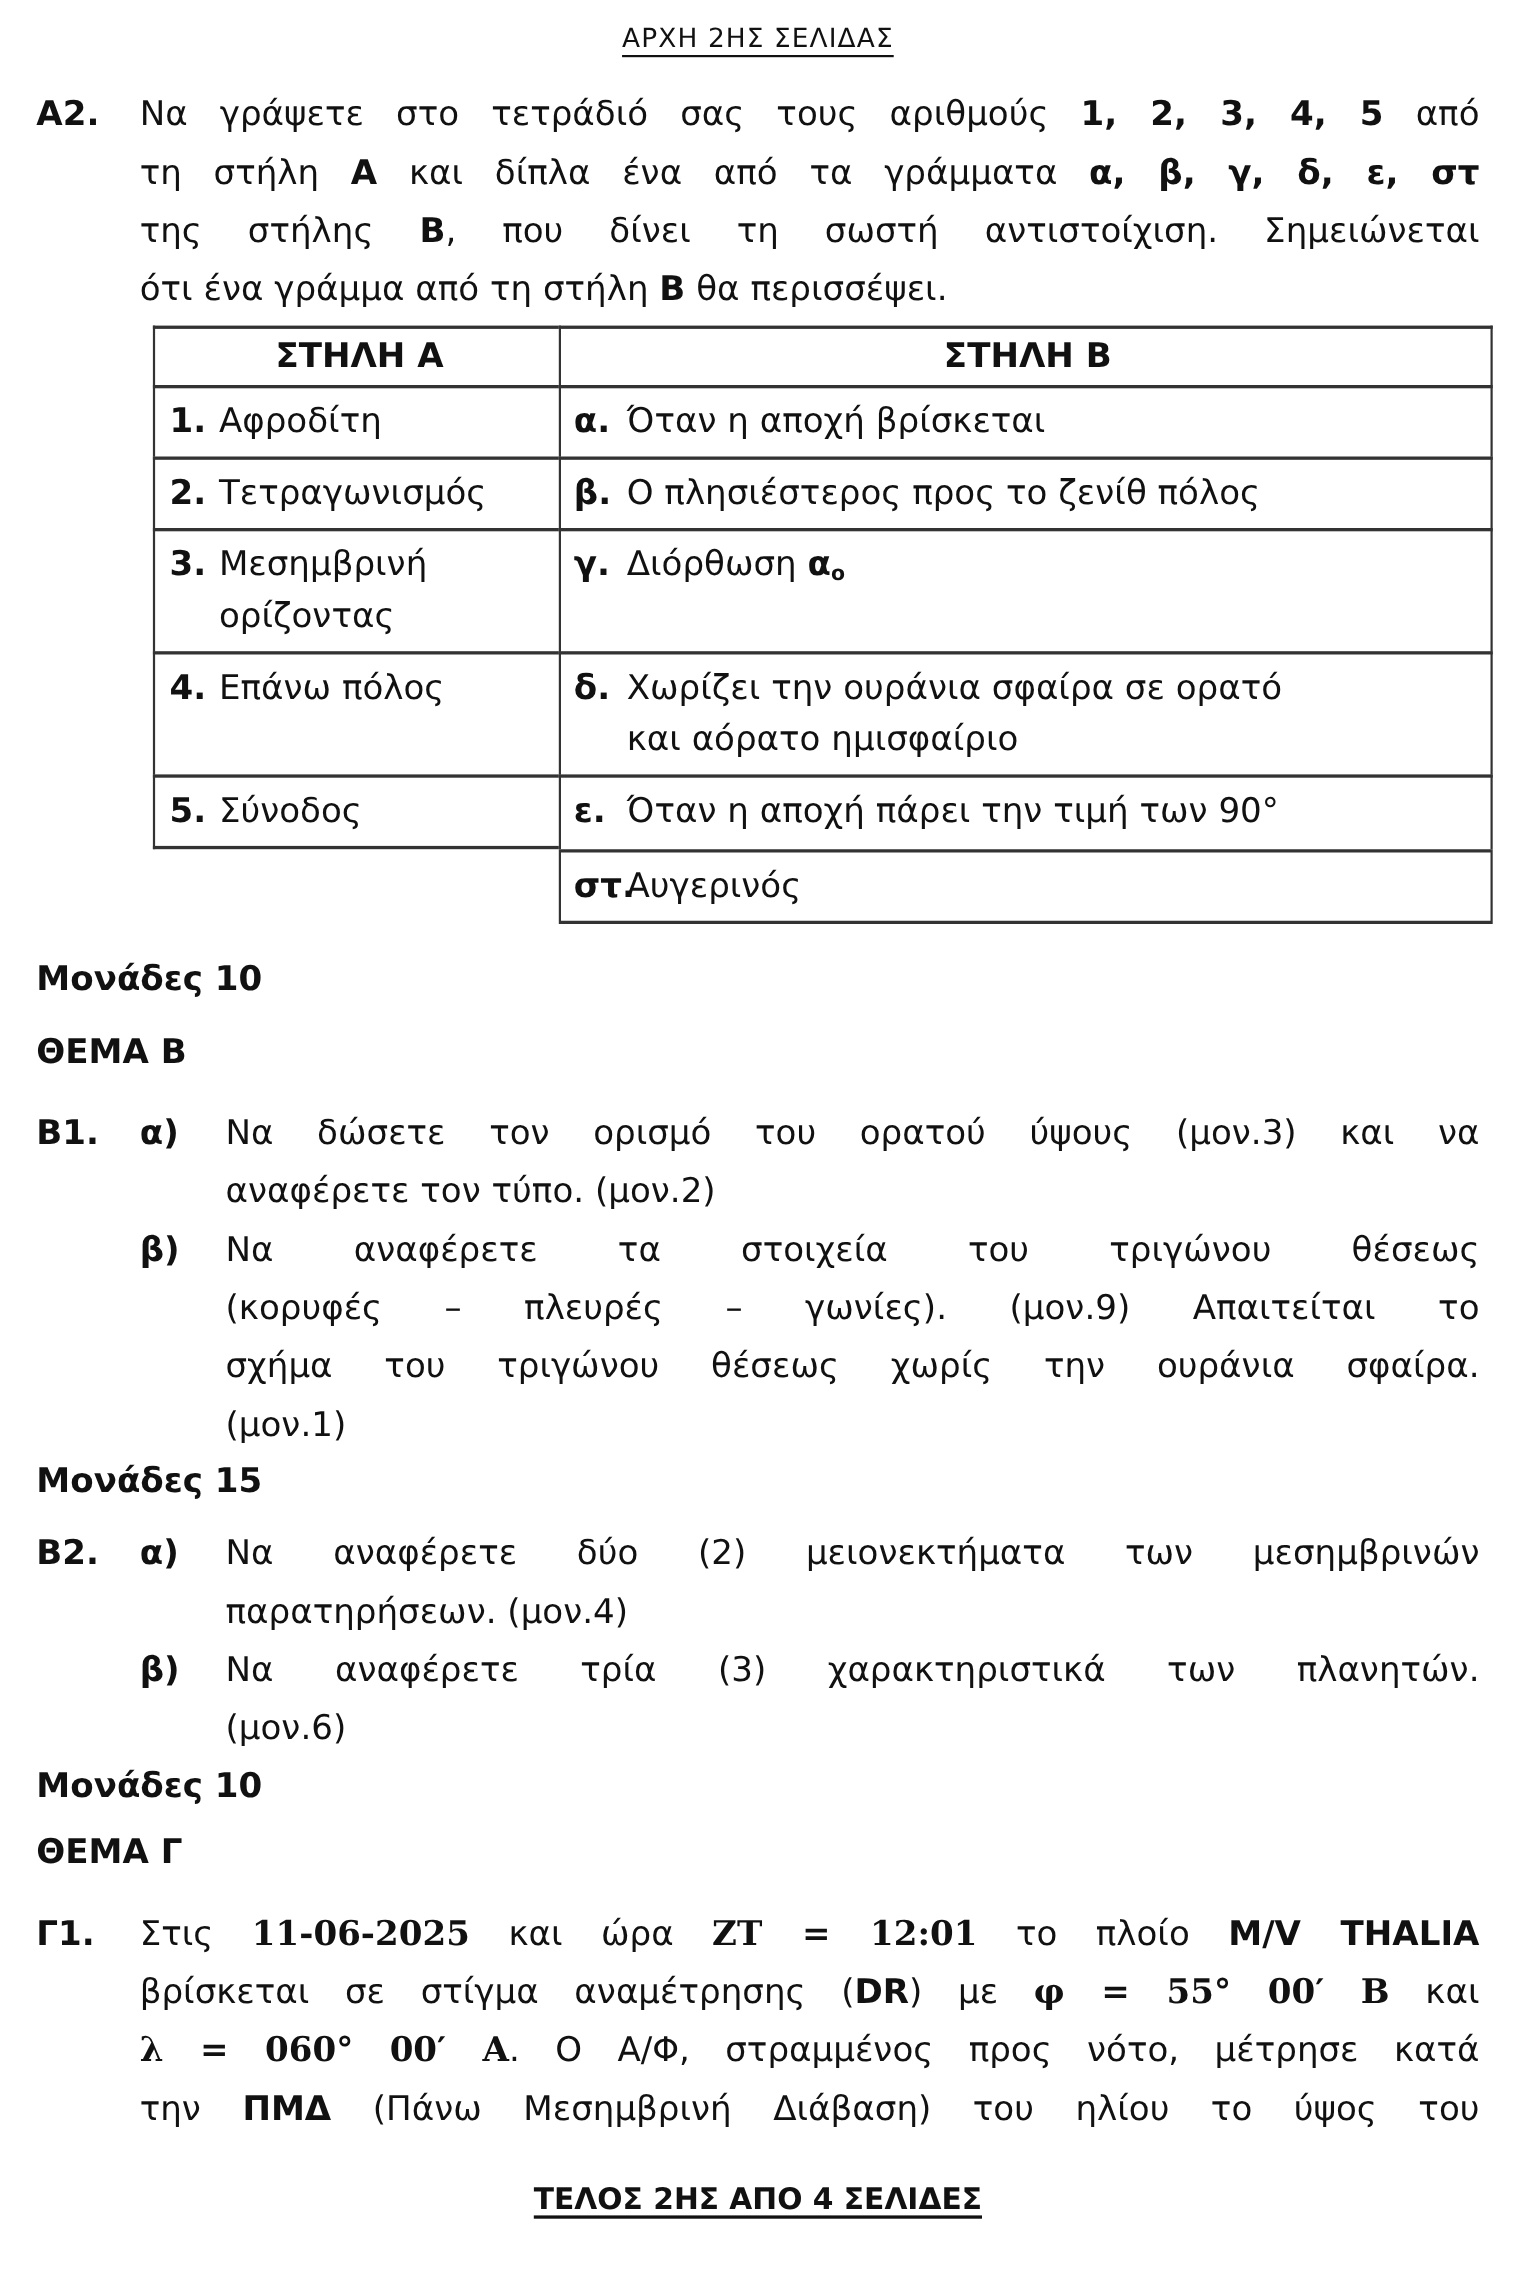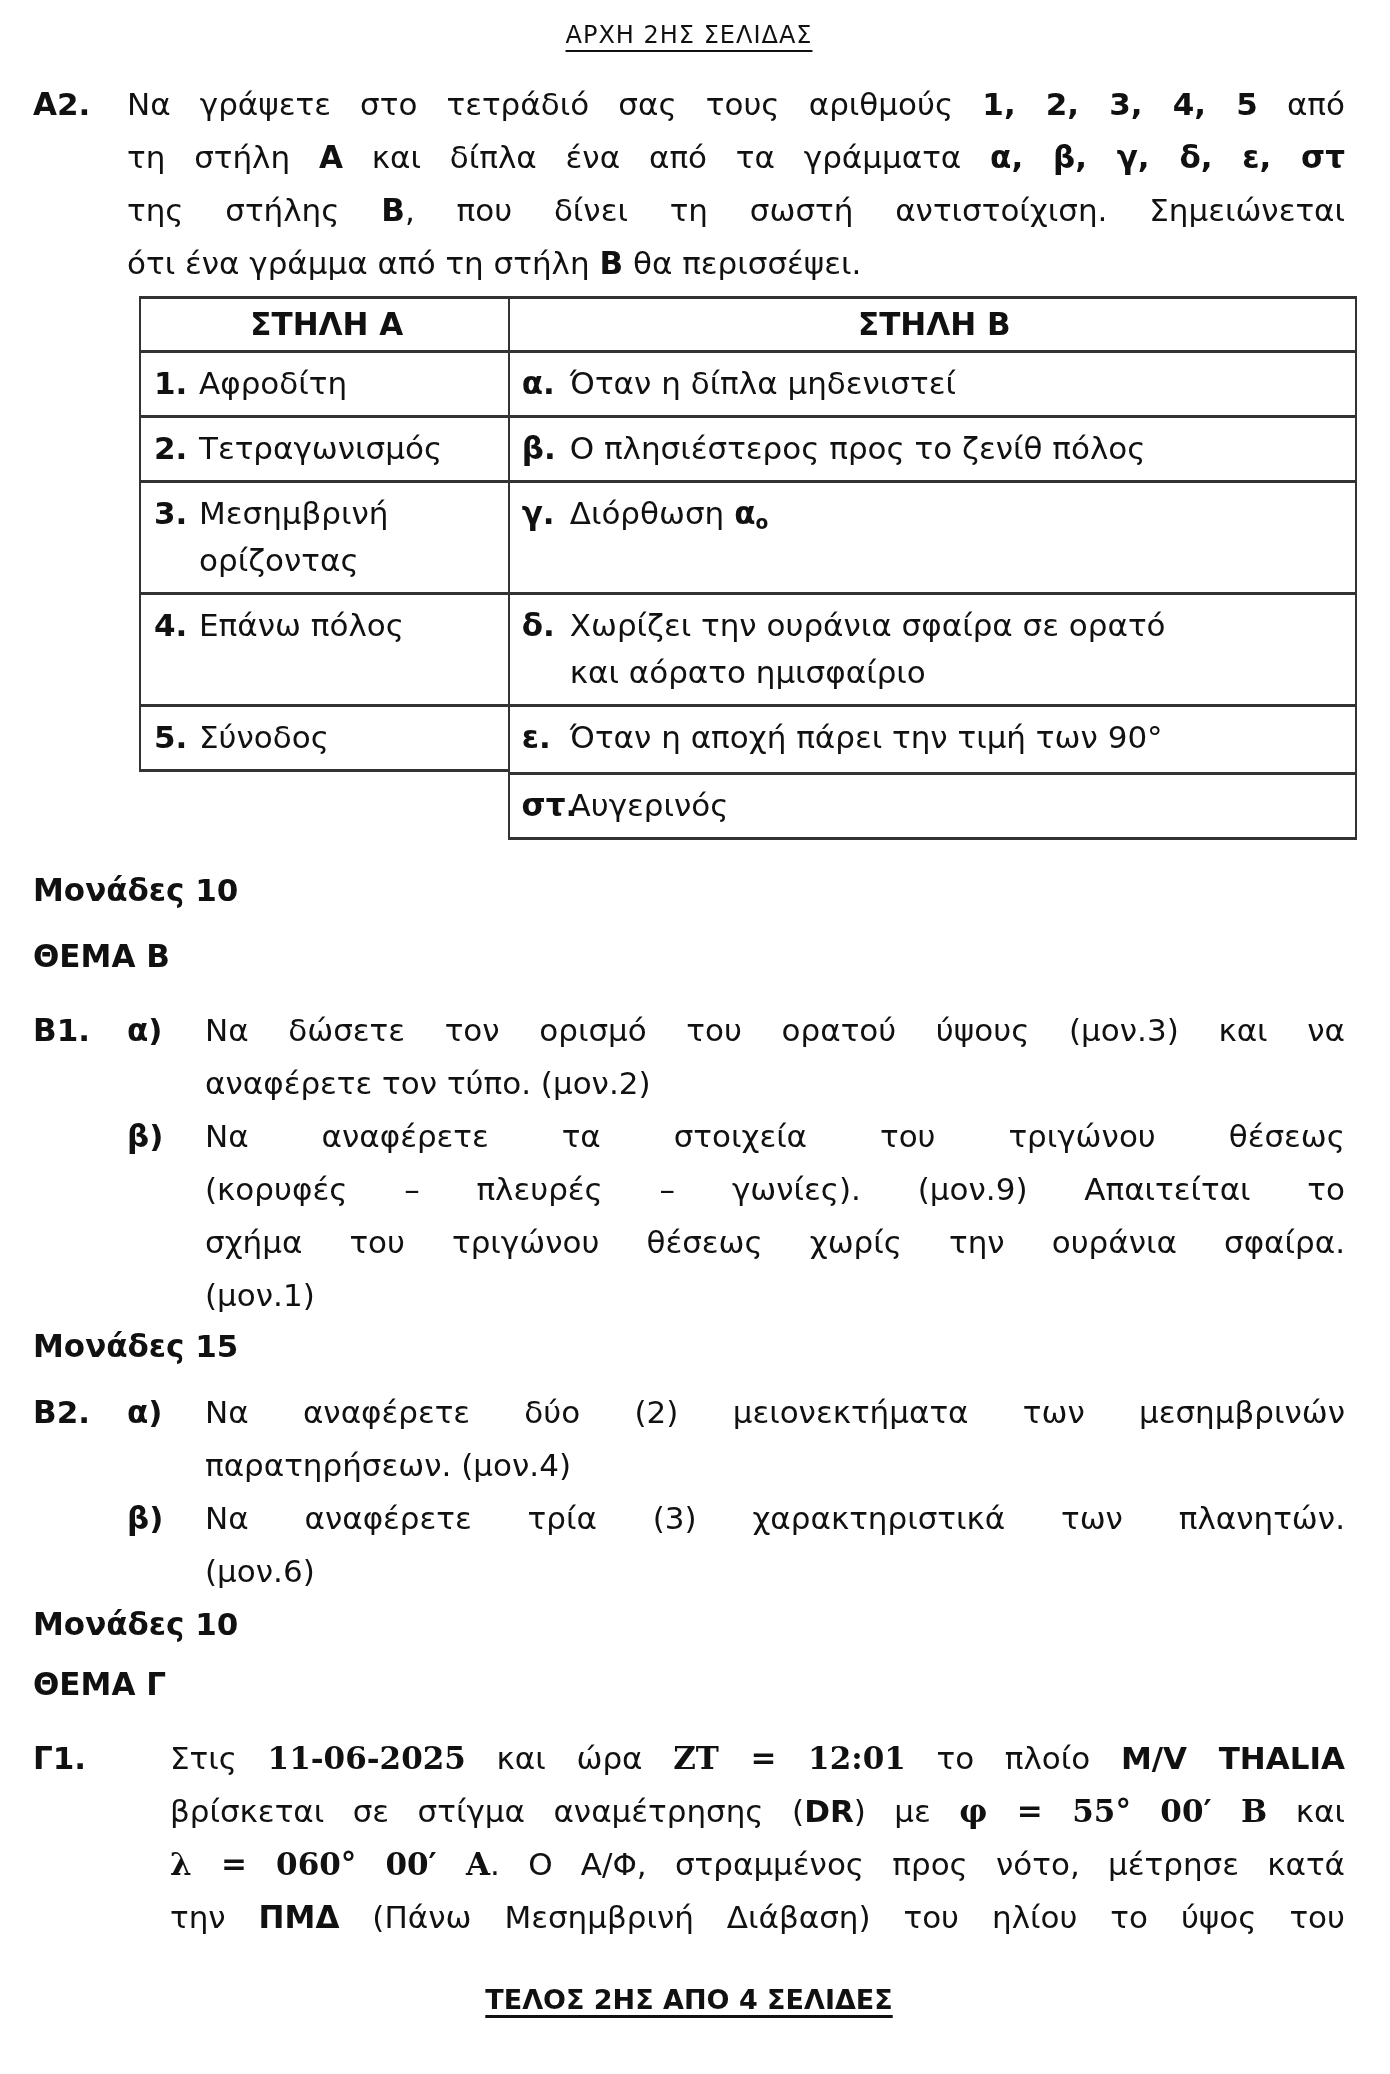--- a/index.html
+++ b/index.html
@@ -52,21 +52,21 @@
   #monades-a2{margin-top:30px;}
   #monades-b1{margin-top:4px;}
   #monades-b2{margin-top:6px;}
 
   .thema{font-weight:bold;line-height:40px;}
   #thema-b{margin-top:26px;}
   #thema-c{margin-top:20px;}
 
   #q-b1{margin-top:28px;}
   #q-b2{margin-top:20px;}
-  #q-c1{margin-top:28px;gap:43px;}
+  #q-c1{margin-top:28px;}
 
   .doc-footer{text-align:center;font-weight:bold;font-size:27px;margin-top:36px;line-height:40px;}
   .doc-footer .u{text-decoration:underline;text-decoration-thickness:3px;text-underline-offset:6px;}
 </style>
 </head>
 <body>
 
 <div class="doc-header">
   <span class="u">ΑΡΧΗ 2ΗΣ ΣΕΛΙΔΑΣ</span>
 </div>
@@ -89,21 +89,21 @@
 <div class="t-row">
       <div class="cell cell-a">
         <span class="marker marker-a">1.</span>
         <div class="cell-lines">
           <div class="tline">Αφροδίτη</div>
         </div>
       </div>
       <div class="cell cell-b">
         <span class="marker marker-b">α.</span>
         <div class="cell-lines">
-          <div class="tline"><span class="">Όταν η δίπλα μηδενιστεί</span></div>
+          <div class="tline"><span class="">Όταν η αποχή βρίσκεται</span></div>
         </div>
       </div>
     </div>
     <div class="t-row">
       <div class="cell cell-a">
         <span class="marker marker-a">2.</span>
         <div class="cell-lines">
           <div class="tline">Τετραγωνισμός</div>
         </div>
       </div>

